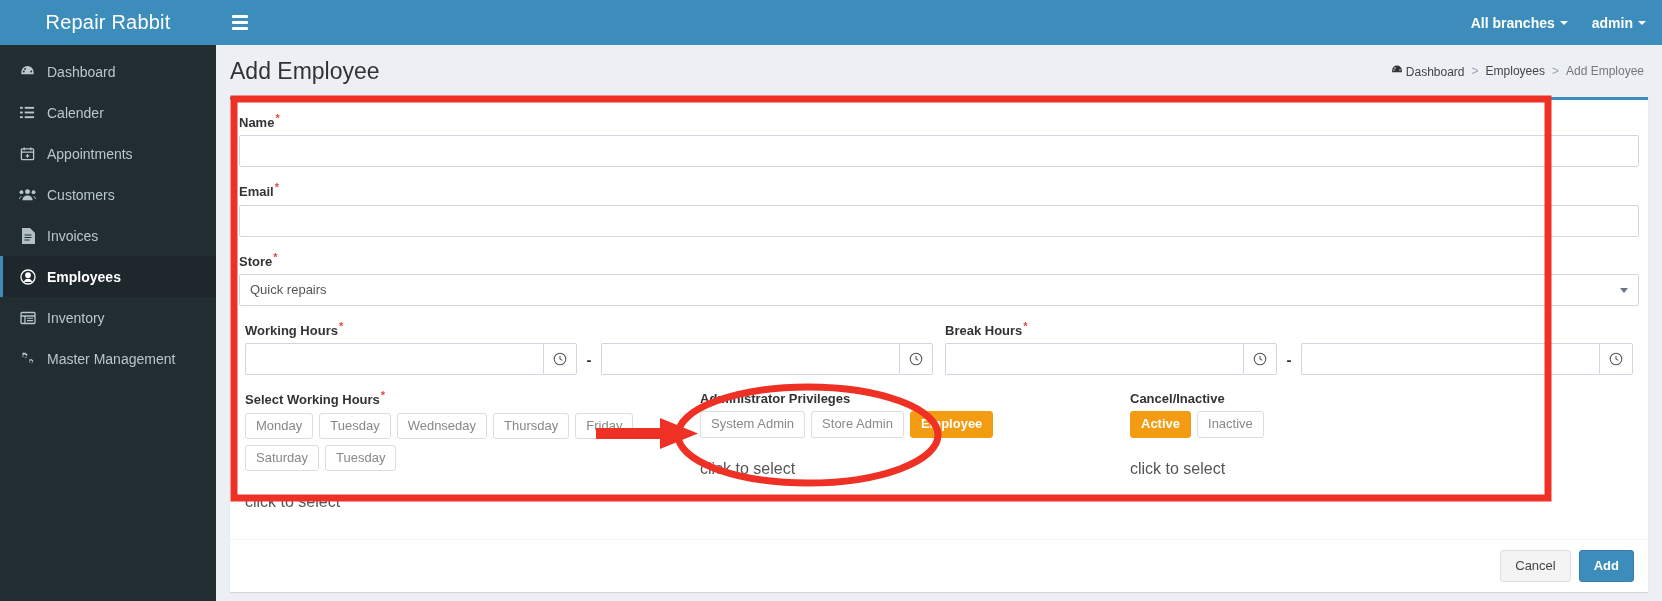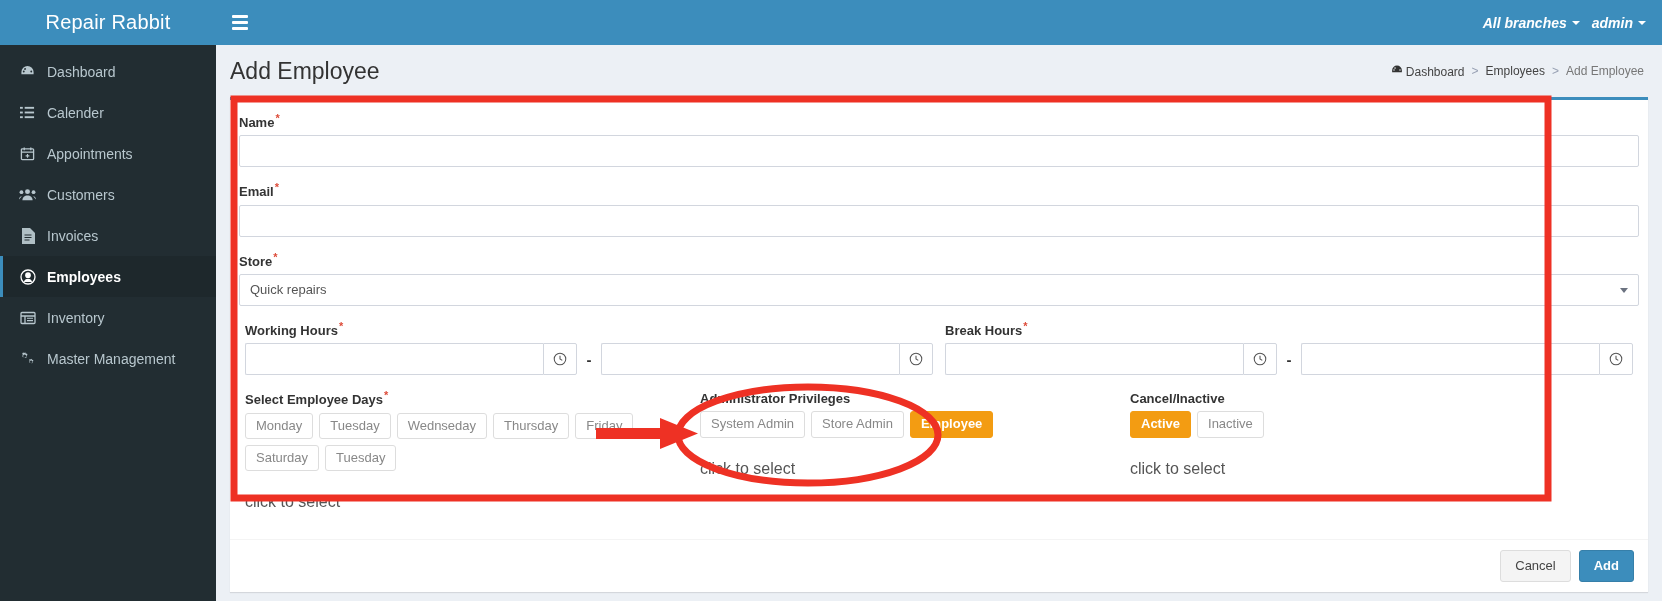--- a/index.html
+++ b/index.html
@@ -41,21 +41,21 @@
   
   .content { flex: 1; height: 601px; position: relative; background: #ecf0f5; }
 
   .topbar {
     height: 45px; background: #3c8dbc;
     display: flex; align-items: center; justify-content: space-between;
     padding: 0 16px 0 14px;
   }
   .hamburger { width: 20px; cursor: pointer; padding: 4px 2px; }
   .hamburger span { display: block; height: 3px; background: #fff; margin: 3px 0; border-radius: 1px; }
-  .topright { display: flex; align-items: center; gap: 12px; font-style: italic; }
+  .topright { display: flex; align-items: center; gap: 24px; }
   .topright .tr-item {
     color: #fff; font-size: 14px; font-weight: bold; cursor: pointer;
     display: flex; align-items: center; gap: 5px;
   }
   .caret { width: 0; height: 0; border-left: 4px solid transparent; border-right: 4px solid transparent; border-top: 4px solid #fff; }
 
   .pagehead {
     height: 52px; display: flex; align-items: center; justify-content: space-between;
     padding: 0 18px 0 14px;
   }
@@ -365,21 +365,21 @@
                   </span>
                 </div>
               </div>
             </div>
           </div>
 
           <div class="bottom-row" style="margin-top:14px">
 
             <div class="block-days">
               <label class="lbl">
-                <span>Select Employee Days</span><span class="req">*</span>
+                <span>Select Working Hours</span><span class="req">*</span>
               </label>
               <div class="pill-row">
                 <button class="pill">Monday</button>
                 <button class="pill">Tuesday</button>
                 <button class="pill">Wednseday</button>
                 <button class="pill">Thursday</button>
                 <button class="pill">Friday</button>
                 <button class="pill">Saturday</button>
                 <button class="pill">Tuesday</button>
               </div>

